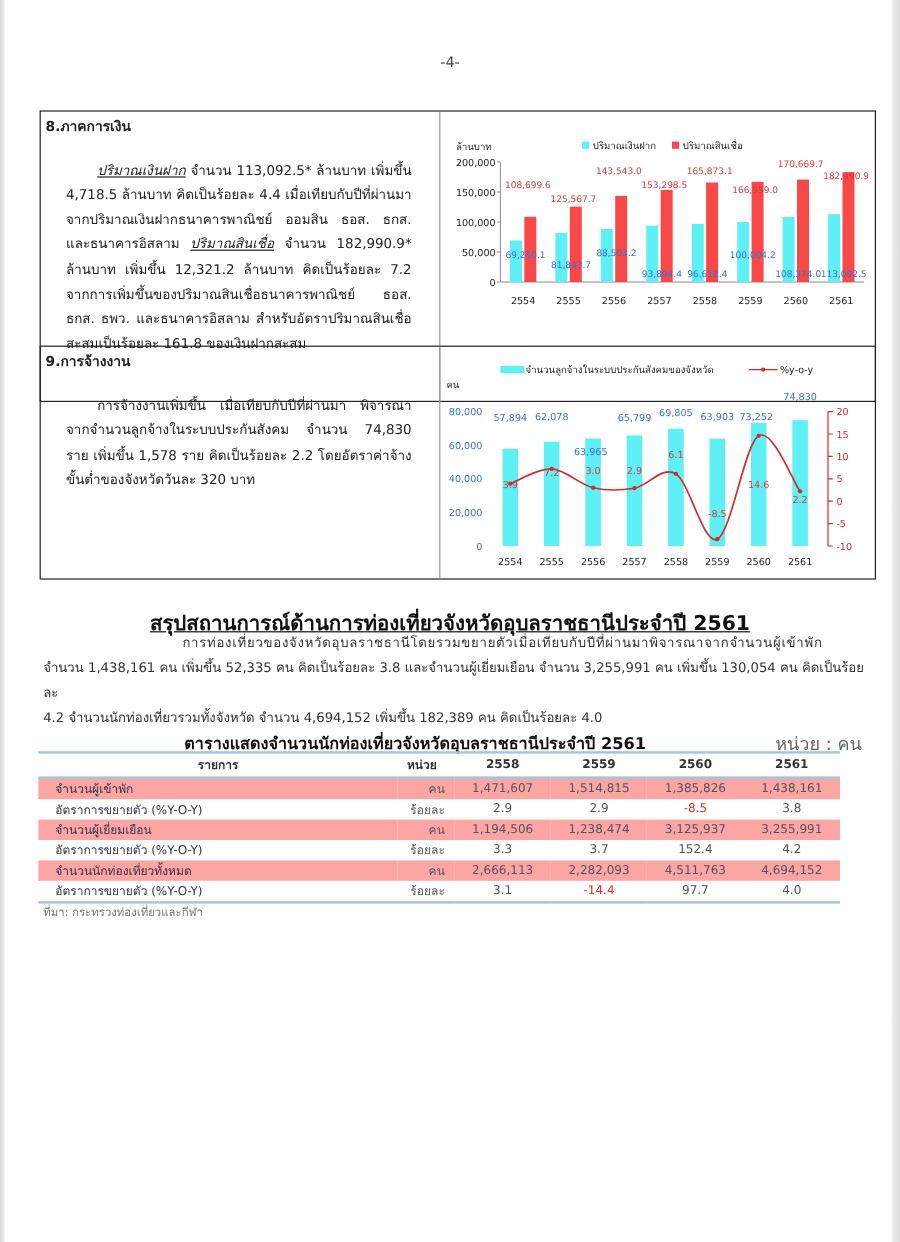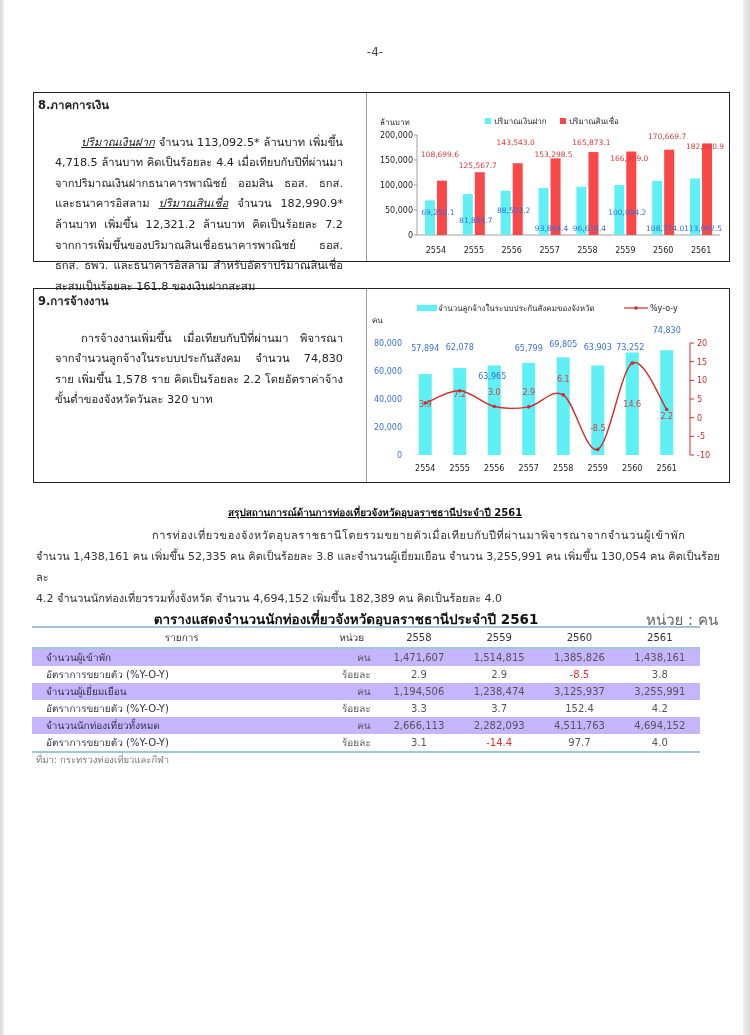--- a/index.html
+++ b/index.html
@@ -5,42 +5,42 @@
   html, body { margin:0; padding:0; }
   body { width:750px; height:1035px; background:#ffffff; position:relative; overflow:hidden;
          font-family:"DejaVu Sans", sans-serif; color:#222; }
   .edge-left { position:absolute; left:0; top:0; width:4px; height:1035px;
                background:linear-gradient(to right,#d8d8d8,#f2f2f2); }
   .edge-right { position:absolute; right:0; top:0; width:7px; height:1035px;
                background:linear-gradient(to left,#dcdcdc,#efefef); }
   .page-num { position:absolute; top:45px; left:0; width:750px; text-align:center; font-size:12px; color:#444; }
 
   .box { position:absolute; left:33px; width:697px; border:1.5px solid #222; box-sizing:border-box; }
-  .box1 { top:92px; height:170px; }
+  .box1 { top:92px; height:243px; }
   .box2 { top:288px; height:195px; border-top:1px solid #222; }
   .vdiv { position:absolute; left:332px; top:0; bottom:0; width:1px; background:#9a9a9a; }
   .txt { position:absolute; left:4px; top:2px; width:322px; font-size:11.2px; line-height:20.6px; color:#222; }
   .txt .h { font-weight:bold; font-size:11.5px; }
   .txt p { margin:17px; text-indent:26px; text-align:justify; }
   .u { text-decoration:underline; font-style:italic; }
 
   .chart { position:absolute; }
   .chart svg text { font-family:"DejaVu Sans", sans-serif; }
 
   .sum-title { position:absolute; top:505px; left:0; width:750px; text-align:center; font-weight:bold;
-               font-size:10px; text-decoration:underline; color:#111; }
+               font-size:17px; text-decoration:underline; color:#111; }
   .sum-text { position:absolute; top:525px; left:36px; width:686px; font-size:11px; line-height:21px; color:#333; }
   .sum-text .l1 { padding-left:116px; letter-spacing:0.6px; }
 
   .tbl-title { position:absolute; top:608px; left:0; width:692px; text-align:center; font-weight:bold; font-size:13.5px; color:#111; }
   .unit-note { position:absolute; top:608px; left:646px; font-size:15px; color:#666; }
   table.t { position:absolute; top:626px; left:32px; width:668px; border-collapse:collapse; font-size:10px; color:#555; }
-  table.t th { font-weight:normal; color:#333; height:17px; border-top:2px solid #9fc7d8; border-bottom:2px solid #9fc7d8;margin-top:44px; }
+  table.t th { font-weight:bold; color:#333; height:17px; border-top:2px solid #9fc7d8; border-bottom:2px solid #9fc7d8;margin-top:44px; }
   table.t td { height:17px; padding:0; }
-  table.t tr.shade td { background:#c4b5fd; }
+  table.t tr.shade td { background:#fca5a5; }
   table.t td.lbl { padding-left:14px; color:#334; width:300px; }
   table.t td.unit { text-align:right; width:40px; padding-right:8px; }
   table.t td.num { text-align:center; width:82px; }
   table.t tr.last td { border-bottom:2px solid #9fc7d8; }
   .neg { color:#e03030; }
   .source { position:absolute; top:752px; left:36px; font-size:9.5px; color:#777; }
 </style>
 </head>
 <body>
 

